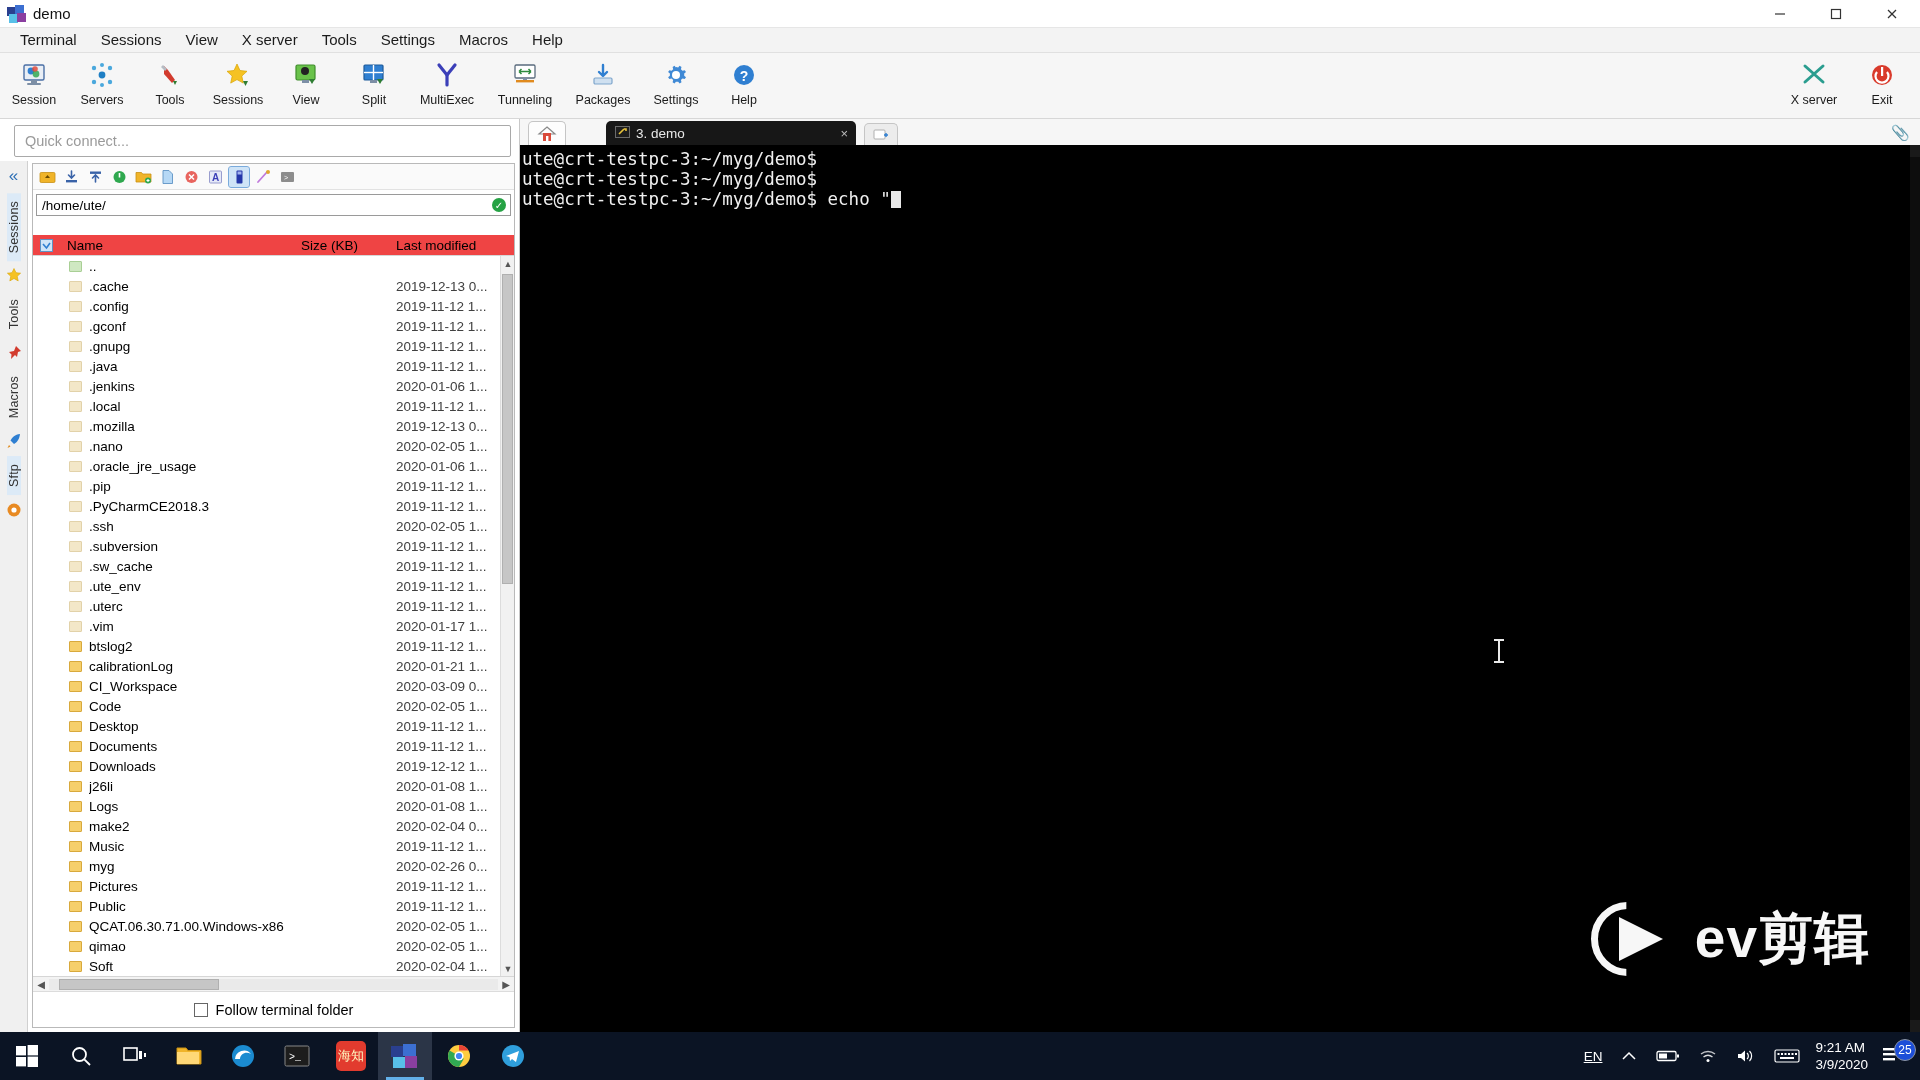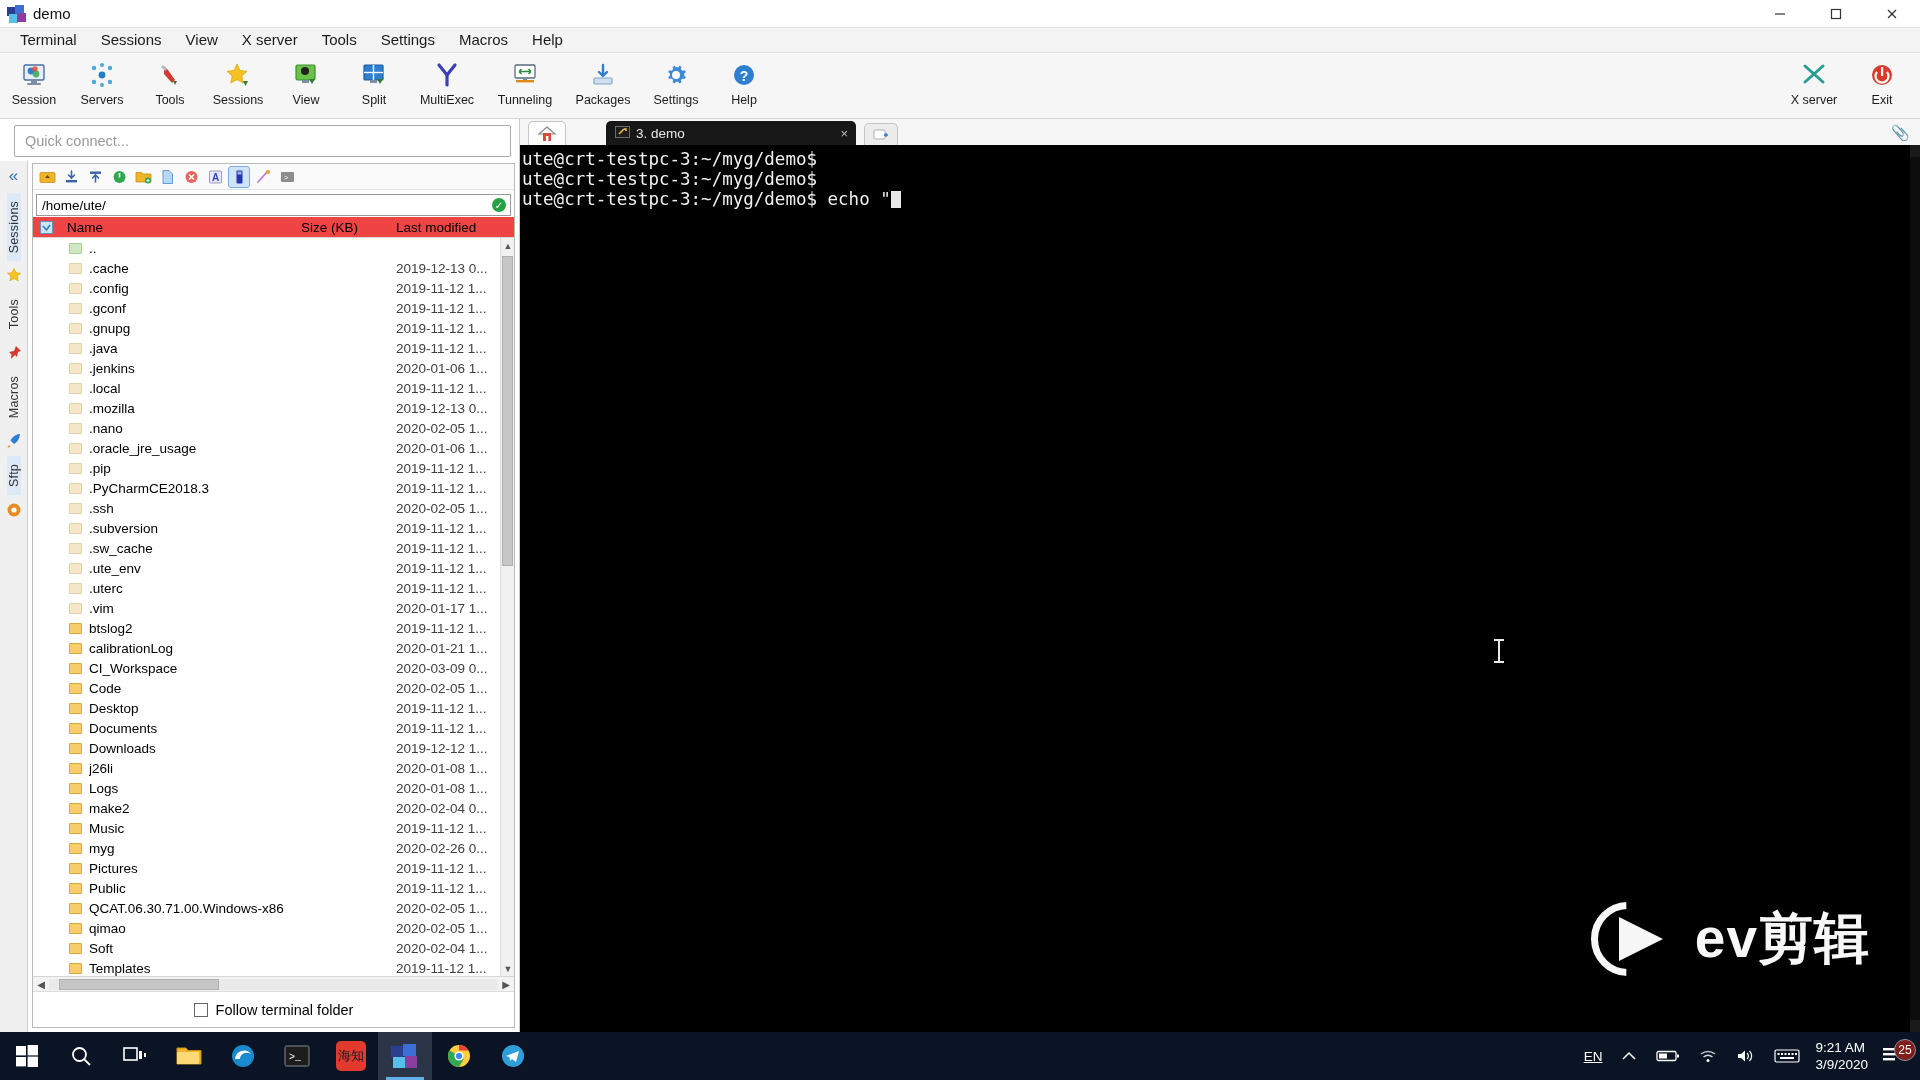--- a/index.html
+++ b/index.html
@@ -72,21 +72,21 @@
   .rail .vtab.active{ background:#dceaf7; }
   .rail .ricon{ margin:5px 0; width:20px;height:20px;display:flex;align-items:center;justify-content:center;}
 
   
   .sftp{ flex:1; display:flex; flex-direction:column; min-width:0;
          border:1px solid #b9b9b9; margin:2px 4px 4px 4px; background:#fff;}
   .sftp-toolbar{ height:26px; display:flex; align-items:center; gap:4px;
                  padding:2px 4px; border-bottom:1px solid #e2e2e2; background:#fafafa;}
   .sftp-toolbar .sic{ width:20px;height:20px;display:flex;align-items:center;justify-content:center;border-radius:2px;}
   .sftp-toolbar .sic.sel{ background:#cfe4f7; outline:1px solid #7aabdc;}
-  .pathbar{ height:22px; border:1px solid #9a9a9a; margin:4px 3px 1px 3px; display:flex;
+  .pathbar{ height:22px; border:1px solid #9a9a9a; margin:4px 3px 19px 3px; display:flex;
             align-items:center; padding-left:5px; font-size:13.5px; position:relative;}
   .pathbar .okdot{ position:absolute; right:4px; width:14px;height:14px; border-radius:50%;
                    background:#25a244; color:#fff; font-size:10px; display:flex;
                    align-items:center;justify-content:center;}
   .fileheader{ display:flex; align-items:center; height:21px; background:#ef4444;
                border-bottom:1px solid #d6d6d6; font-size:13.5px;}
   .fileheader .cb{ width:26px; display:flex; justify-content:center;}
   .fileheader .c-name{ flex:1; padding-left:8px;}
   .fileheader .c-size{ width:95px;}
   .fileheader .c-mod{ width:118px;}
@@ -162,21 +162,21 @@
   .tb-start{ width:54px;height:48px;display:flex;align-items:center;justify-content:center;}
   .tb-item{ width:54px;height:48px;display:flex;align-items:center;justify-content:center;position:relative;}
   .tb-item.active{ background:#2b3547; }
   .tb-item.active::after{content:"";position:absolute;bottom:0;left:8px;right:8px;height:3px;background:#63b0e8;}
   .tray{ position:absolute; right:0; top:0; height:48px; display:flex; align-items:center; gap:0;}
   .tray .ti{ padding:0 9px; height:32px; display:flex;align-items:center;justify-content:center; font-size:13.5px;text-decoration:underline;}
   .clock{ display:flex; flex-direction:column; align-items:flex-start; justify-content:center;
           font-size:13.5px; line-height:17px; padding:0 12px 0 6px;}
   .notif{ padding-right:14px; position:relative; display:flex; align-items:center;}
   .notif .cnt{ position:absolute; right:4px; bottom:7px; width:22px;height:22px;border-radius:50%;
-               background:#7f1d1d;color:#fff;font-size:12px;display:flex;align-items:center;justify-content:center;
+               background:#1d4ed8;color:#fff;font-size:12px;display:flex;align-items:center;justify-content:center;
                border:1px solid #8b93a1;}
 </style>
 </head>
 <body>
 
 <div class="titlebar">
   <div class="tb-icon">
     <div class="sq s1"></div>
       <div class="sq s2"></div>
       <div class="sq s3"></div>
@@ -935,21 +935,21 @@
         <path d="M5 16 a9 9 0 0 1 16-5 c-5-3 -11 0 -11 5z" fill="#fff"></path>
       </svg>
   </div>
   <div class="tb-item">
     <svg width="26" height="22" viewBox="0 0 26 22">
         <rect x="1" y="1" width="24" height="20" rx="1.5" fill="#1d1d1d" stroke="#888"></rect>
         <text x="5" y="15" font-size="10" fill="#fff" font-family="Liberation Mono">&gt;_</text>
       </svg>
   </div>
   <div class="tb-item">
-    <div style="width:30px;height:30px;background:#e23b2e;border-radius:5px;color:#0f172a;font-size:13px;display:flex;align-items:center;justify-content:center;">海知</div>
+    <div style="width:30px;height:30px;background:#e23b2e;border-radius:5px;color:#fef9c3;font-size:13px;display:flex;align-items:center;justify-content:center;">海知</div>
   </div>
   <div class="tb-item active">
     <svg width="30" height="28" viewBox="0 0 30 28">
       <rect x="1" y="4" width="12" height="11" fill="#2a3f8f"></rect>
         <rect x="13" y="2" width="13" height="12" fill="#3c6fd1"></rect>
       <rect x="3" y="15" width="12" height="11" fill="#58c0e8"></rect>
         <rect x="15" y="14" width="12" height="12" fill="#8a3fa0"></rect>
     </svg>
   </div>
   <div class="tb-item">

